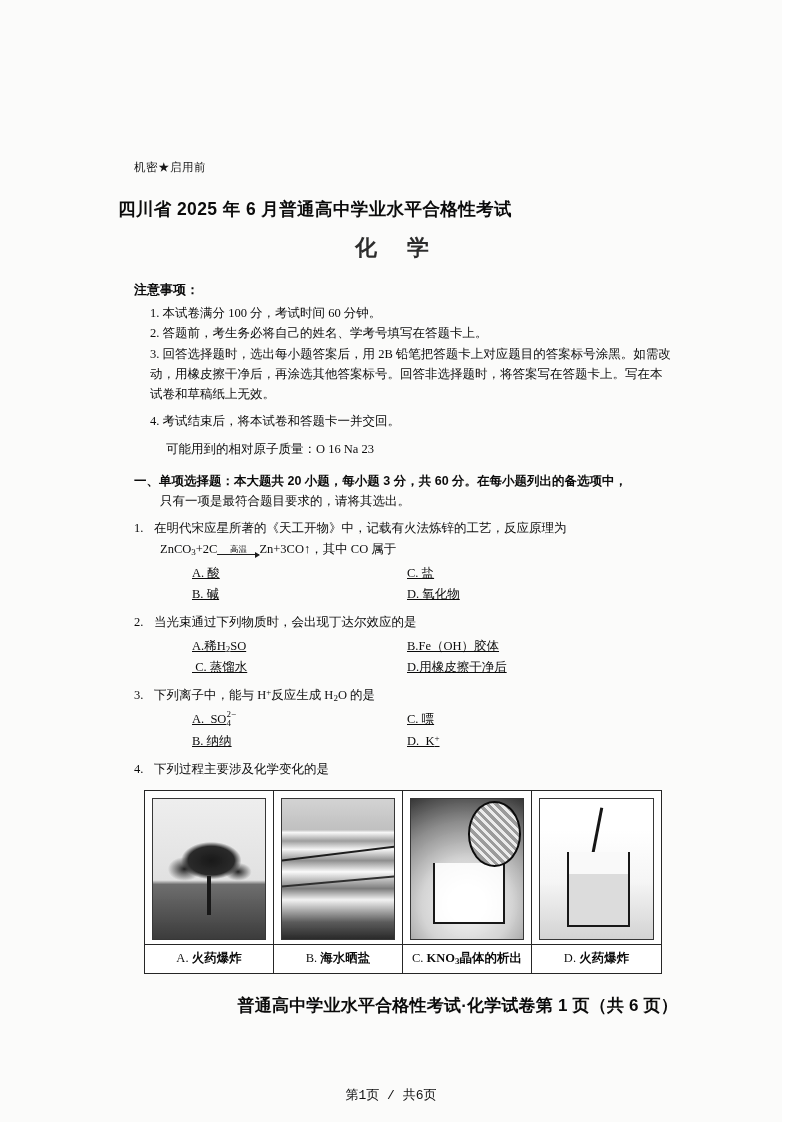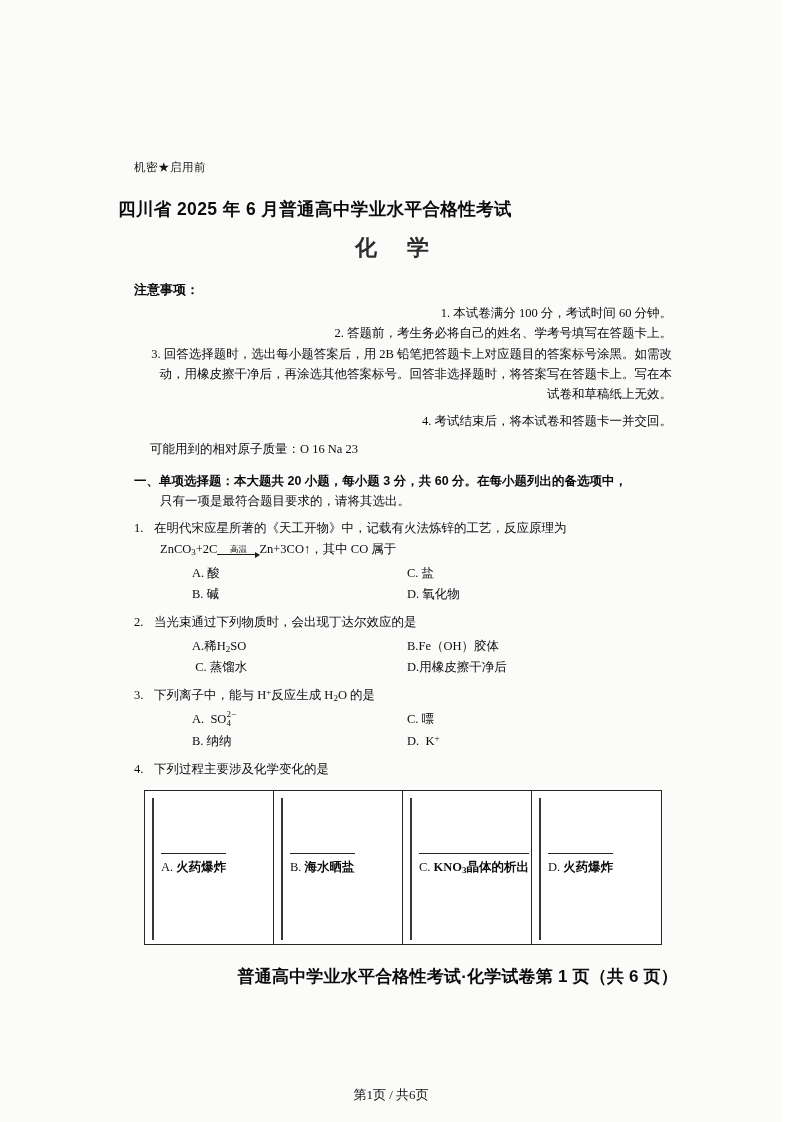--- a/index.html
+++ b/index.html
@@ -61,27 +61,26 @@
     font-family: "Liberation Sans", sans-serif;
     margin-top: 18px;
     margin-left: 16px;
   }
   .notice-item {
     font-size: 12.5px;
     line-height: 1.62;
     margin-left: 32px;
     margin-right: 6px;
     text-indent: 0;
-    text-align: right;
   }
   .notice-wrap { margin-top: 4px; }
   .gap { height: 7px; }
   .atomic {
     font-size: 12.5px;
-    margin-left: 32px;
+    margin-left: 48px;
     margin-top: 7px;
     line-height: 1.6;
   }
   .sec-head {
     font-size: 12.5px;
     margin-top: 12px;
     margin-left: 16px;
     margin-right: 6px;
     line-height: 1.62;
   }
@@ -97,20 +96,21 @@
   .q .qnum { display:inline-block; width: 20px; }
   .qbody { display: inline; }
   .qsub { margin-left: 26px; display:block; }
   .opts {
     margin-left: 58px;
     margin-top: 3px;
     font-size: 12.5px;
     line-height: 1.7;
     display: grid;
     grid-template-columns: 215px 1fr;
+    text-decoration: underline;
   }
   .opt { white-space: nowrap; }
   sub { font-size: 9px; vertical-align: -2px; }
   sup { font-size: 9px; vertical-align: 4px; }
   .rxn { white-space: nowrap; }
   .cond {
     display: inline-block;
     position: relative;
     width: 42px;
     text-align: center;
@@ -148,22 +148,21 @@
   .imgtable {
     margin: 10px 16px 0 26px;
     border: 1px solid #2a2a2a;
     display: grid;
     grid-template-columns: repeat(4, 1fr);
     background: #fff;
   }
   .cellwrap {
     border-right: 1px solid #2a2a2a;
     display: flex;
-    flex-direction: row;
-    align-items: center;
+    flex-direction: column;
   }
   .cellwrap:last-child { border-right: none; }
   .cellimg {
     height: 140px;
     margin: 7px 7px 4px 7px;
     border: 1px solid #3a3a3a;
     position: relative;
     overflow: hidden;
     background: #d9d9d9;
   }
@@ -234,21 +233,21 @@
     font-weight: bold;
     margin-top: 20px;
     letter-spacing: 0.2px;
   }
   .pagenum {
     position: absolute;
     left: 0; right: 0;
     top: 1086px;
     text-align: center;
     font-size: 13px;
-    font-family: Liberation Serif, serif;
+    font-family: Liberation Mono, monospace;
     color: #111;
   }
 </style>
 </head>
 <body>
 
 <div class="page">
   <div class="scan">
 
     <div class="secret">机密★启用前</div>

